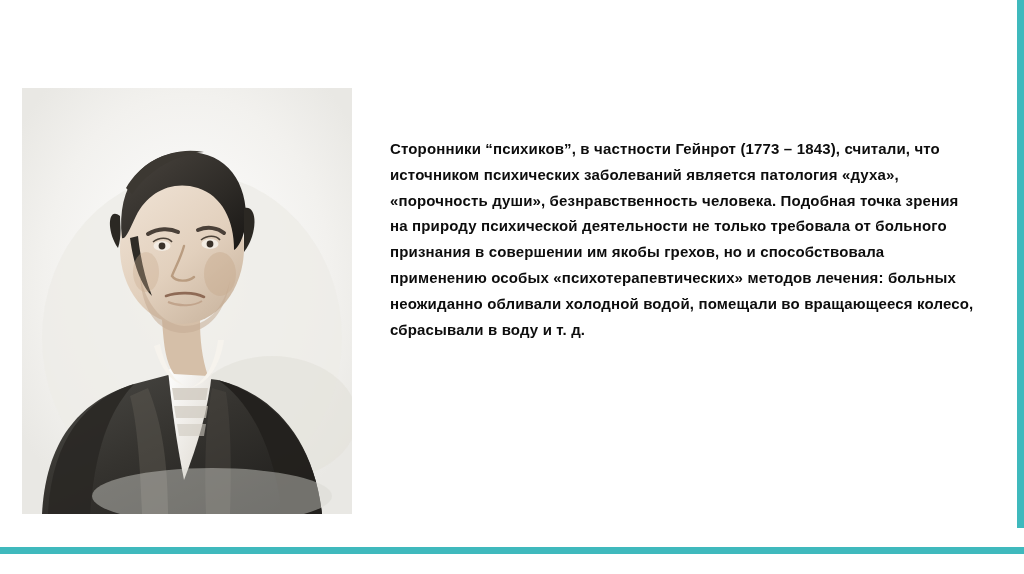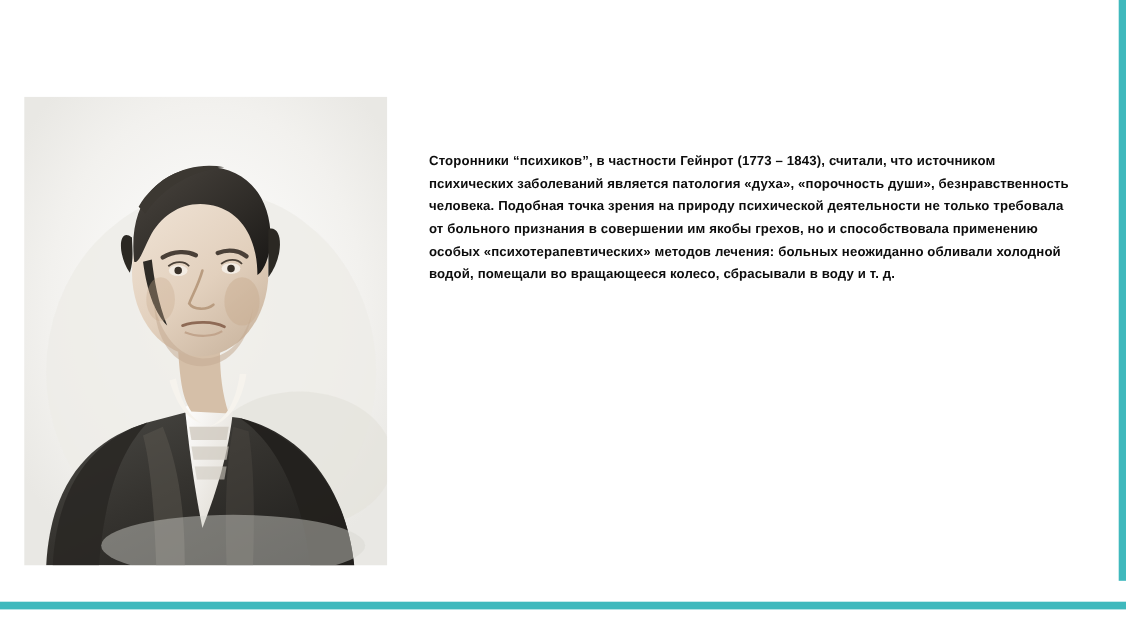--- a/index.html
+++ b/index.html
@@ -50,21 +50,21 @@
   }
   .portrait svg {
     display: block;
   }
   
   .body-text {
     position: absolute;
     left: 390px;
     top: 136px;
     width: 590px;
-    font-size: 12px;
+    font-size: 15px;
     font-weight: bold;
     line-height: 1.72;
     color: #0d0d0d;
     letter-spacing: 0.01em;
     text-align: left;
   }
 </style>
 </head>
 <body>
 

